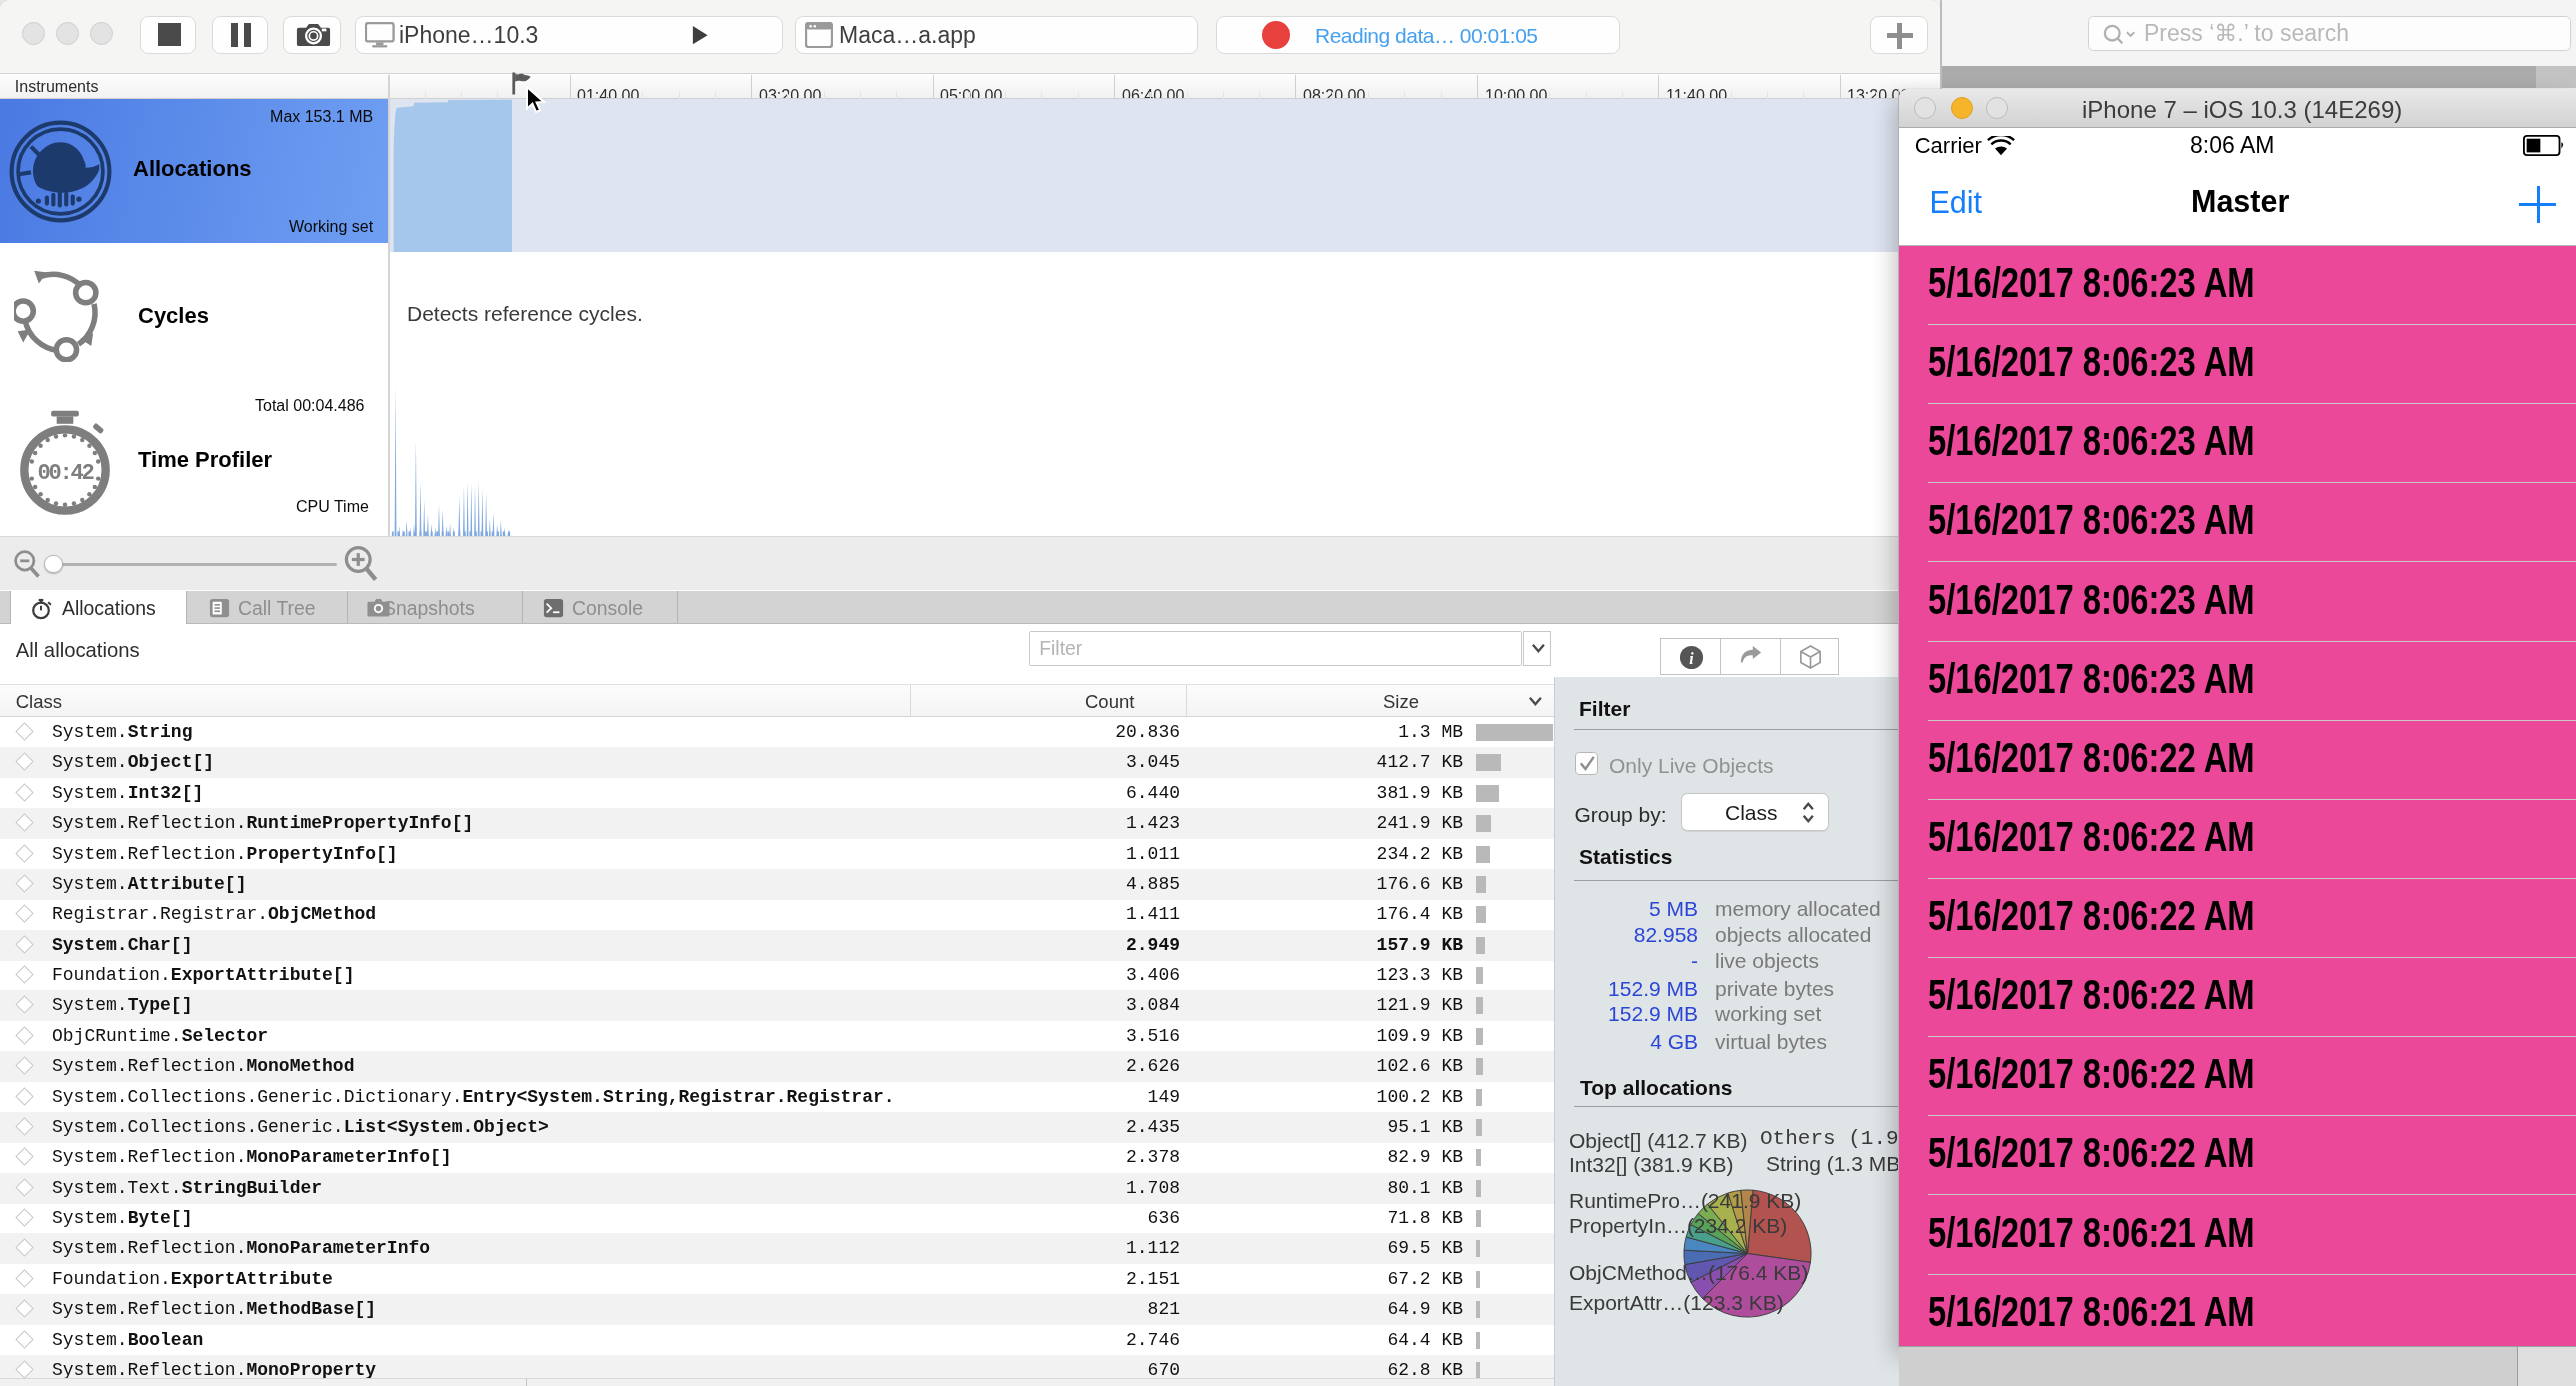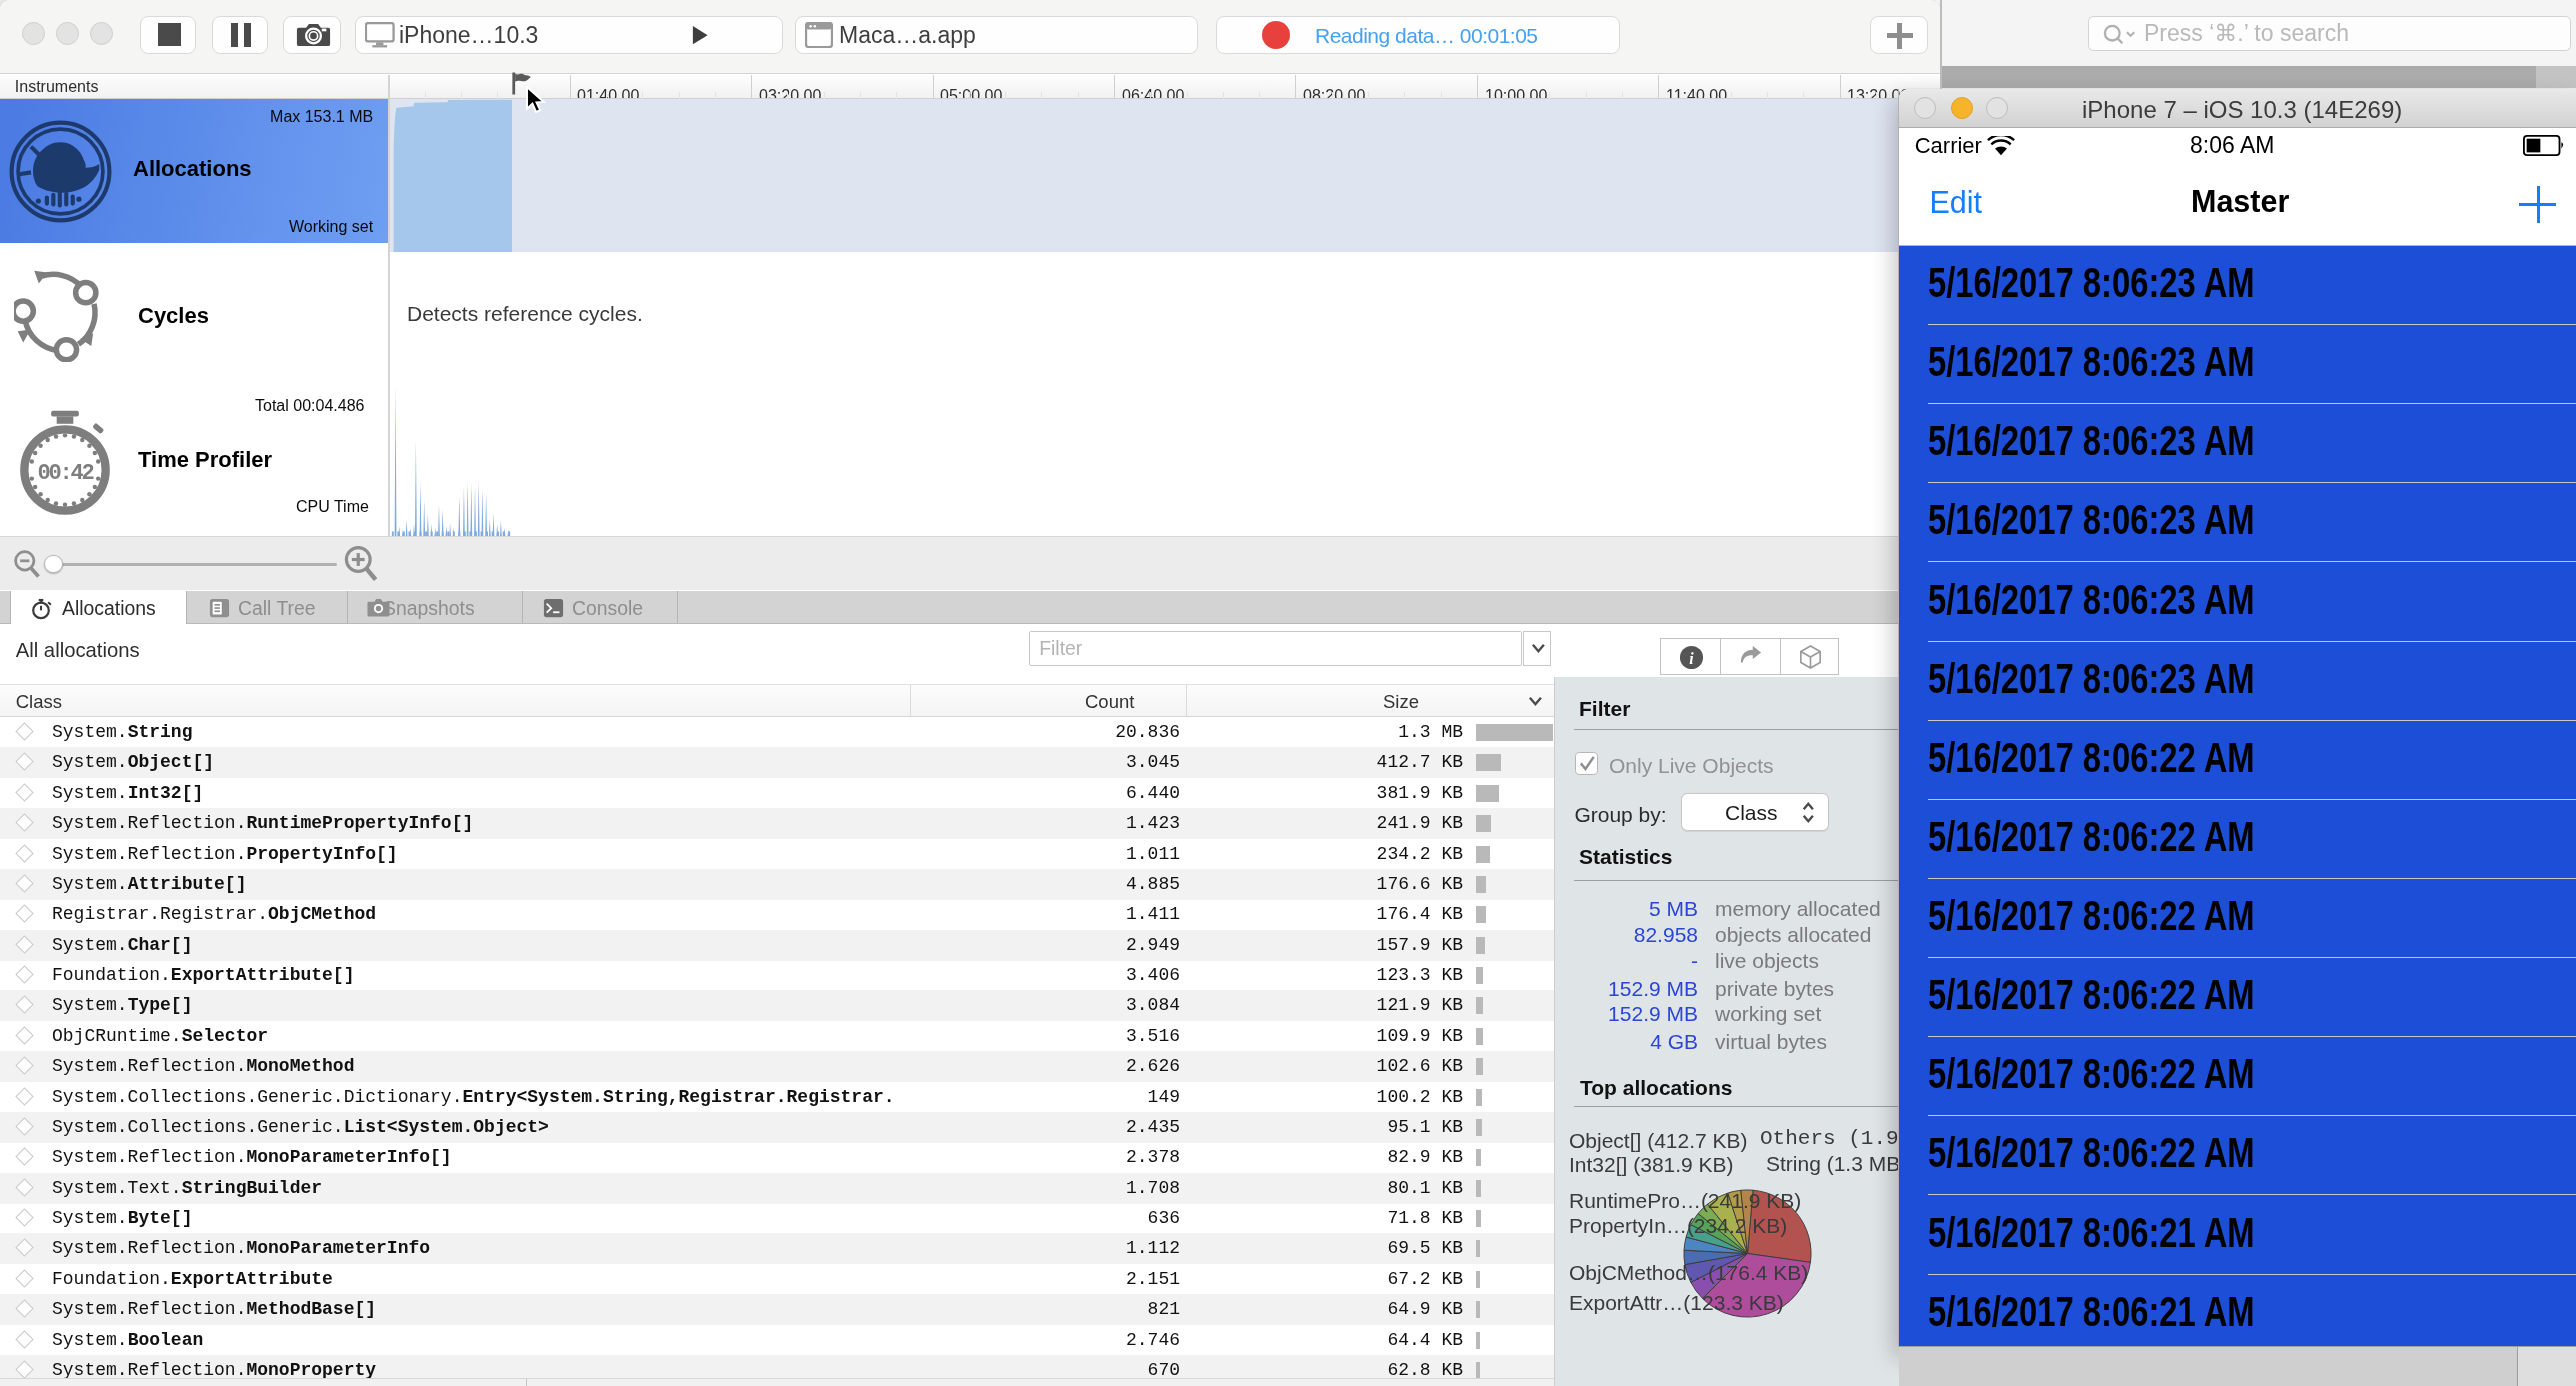--- a/index.html
+++ b/index.html
@@ -58,21 +58,21 @@
 .statv { position:absolute; width:143px; text-align:right; font-size:21px; color:#2b46d7; }
 .statl { position:absolute; left:160px; font-size:21px; color:#7a7a7a; white-space:nowrap; }
 .pielbl { position:absolute; font-size:21px; color:#3a3a3a; white-space:nowrap; }
 
 #sim { left:1899px; top:89px; width:677px; height:1258px; background:#fff; border-radius:9.2px 0 0 0; box-shadow:-5.5px 9.2px 22px rgba(0,0,0,.22), 0 0 0.9px rgba(0,0,0,.45); }
 #simtitle { left:0; top:0; width:677px; height:39px; background:linear-gradient(#e9e9e9,#d2d2d2); border-bottom:0.9px solid #ababab; border-radius:9.2px 0 0 0; }
 #simtitle .tt { position:absolute; left:183px; top:7.4px; font-size:24px; color:#3c3c3c; }
 .stl { position:absolute; top:8.3px; width:22px; height:22px; border-radius:50%; }
 #simstatus { left:0; top:39px; width:677px; height:37px; background:#fff; font-size:23px; color:#000; }
 #simnav { left:0; top:76px; width:677px; height:81px; background:#fff; border-bottom:0.9px solid #b5b5b5; }
-#simrows { left:0; top:157px; width:677px; height:1101px; background:#1d4ed8; overflow:hidden; }
+#simrows { left:0; top:157px; width:677px; height:1101px; background:#ec4899; overflow:hidden; }
 .srow { position:absolute; left:0; width:677px; height:79px; }
 .srow .sep { position:absolute; left:29px; bottom:0; width:648px; height:0.9px; background:#c9c9c9; }
 .srow .dt { position:absolute; left:29px; top:13px; font-size:42px; font-weight:bold; color:#000; white-space:nowrap; transform:scaleX(0.78); transform-origin:0 0; }
 #belowsim { left:1899px; top:1347px; width:677px; height:40px; background:#cfcfcf; }
 </style>
 </head>
 <body>
 
 <div class="abs" id="bgwin"></div>
 <div class="abs" id="bgstrip"></div>
@@ -442,21 +442,21 @@
       <span class="c3">176.6 KB</span>
       <div class="bar" style="width:10.2px;"></div>
     </div>
 <div class="trow" style="top:182px;">
       <span class="dia"></span>
       <span class="c1">Registrar.Registrar.<b>ObjCMethod</b></span>
       <span class="c2">1.411</span>
       <span class="c3">176.4 KB</span>
       <div class="bar" style="width:10.2px;"></div>
     </div>
-<div class="trow alt" style="top:213px;">
+<div class="trow alt" style="top:213px;font-weight:bold;">
       <span class="dia"></span>
       <span class="c1">System.<b>Char[]</b></span>
       <span class="c2">2.949</span>
       <span class="c3">157.9 KB</span>
       <div class="bar" style="width:9.2px;"></div>
     </div>
 <div class="trow" style="top:243px;">
       <span class="dia"></span>
       <span class="c1">Foundation.<b>ExportAttribute[]</b></span>
       <span class="c2">3.406</span>

